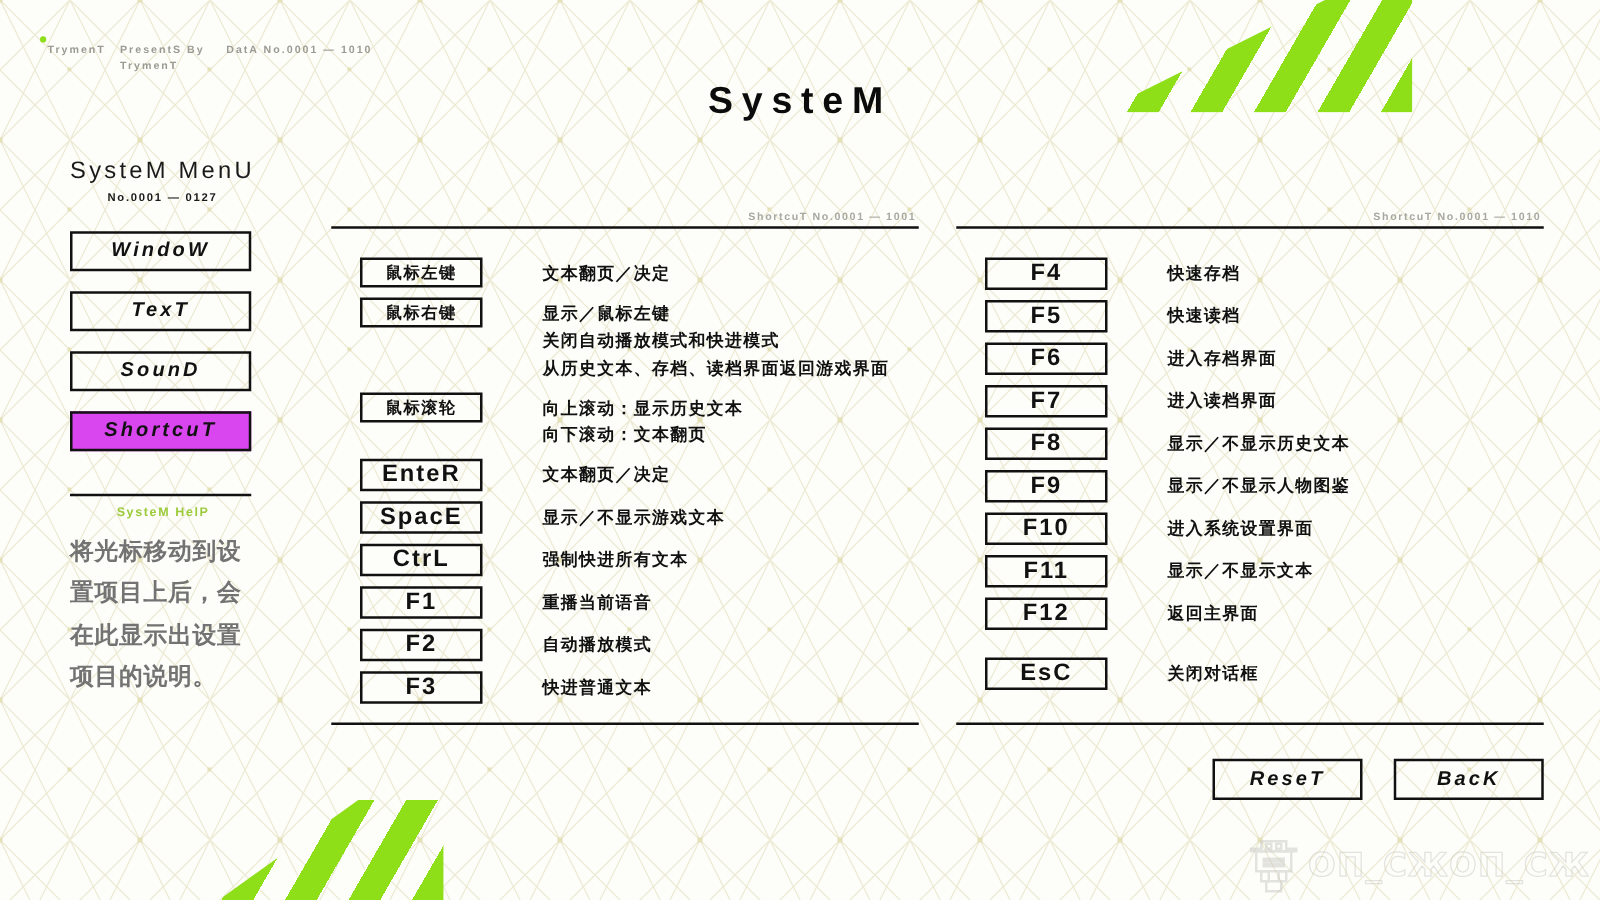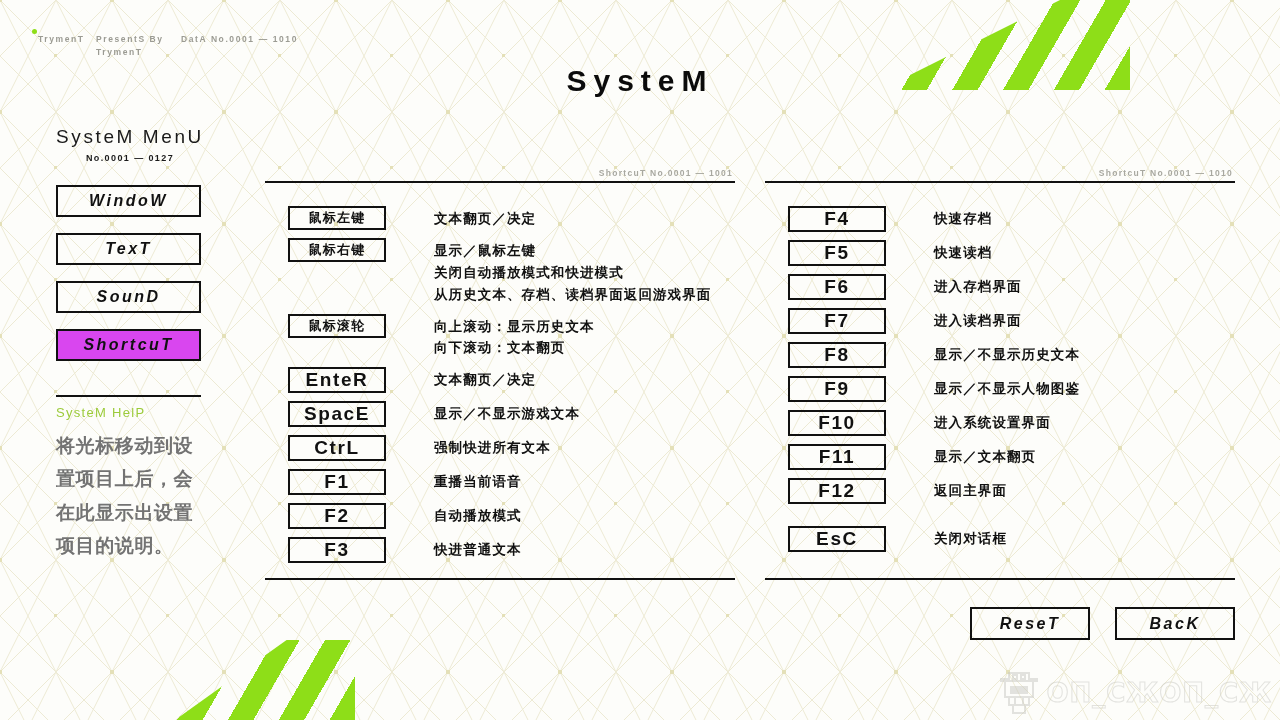--- a/index.html
+++ b/index.html
@@ -67,22 +67,22 @@
     display:flex; align-items:center; justify-content:center;
     margin-bottom:16px; background:transparent;
     font-size:16px; font-style:italic; font-weight:700; letter-spacing:2.5px;
     color:#111; cursor:pointer;
   }
   .menu-item.active { background:#d946ef; border-color:#111; }
 
   #help-panel { margin-top:34px; padding-left:56px; width:205px; }
   #help-divider { width:145px; height:2px; background:#111; }
   #help-label {
-    margin-top:8px; font-size:13px; font-weight:400;
-    letter-spacing:1.3px; color:#9ccb3b;
+    margin-top:8px; font-size:10px; font-weight:700;
+    letter-spacing:1.3px; color:#9ccb3b;text-align:center;
   }
   #help-text {
     margin-top:9px; font-size:19px; line-height:1.75;
     letter-spacing:0.6px; color:#737373; font-weight:700; width:150px;
   }
 
   
   .shortcut-col { position:absolute; z-index:3; top:168px; width:470px; }
   #col-left  { left:265px; }
   #col-right { left:765px; }
@@ -305,21 +305,21 @@
       </div>
       <div class="shortcut-row">
         <div class="key-box">F10</div>
         <div class="row-desc">
           <div>进入系统设置界面</div>
         </div>
       </div>
       <div class="shortcut-row">
         <div class="key-box">F11</div>
         <div class="row-desc">
-          <div>显示／文本翻页</div>
+          <div>显示／不显示文本</div>
         </div>
       </div>
       <div class="shortcut-row">
         <div class="key-box">F12</div>
         <div class="row-desc">
           <div>返回主界面</div>
         </div>
       </div>
       <div class="shortcut-row gap-before">
         <div class="key-box">EsC</div>

